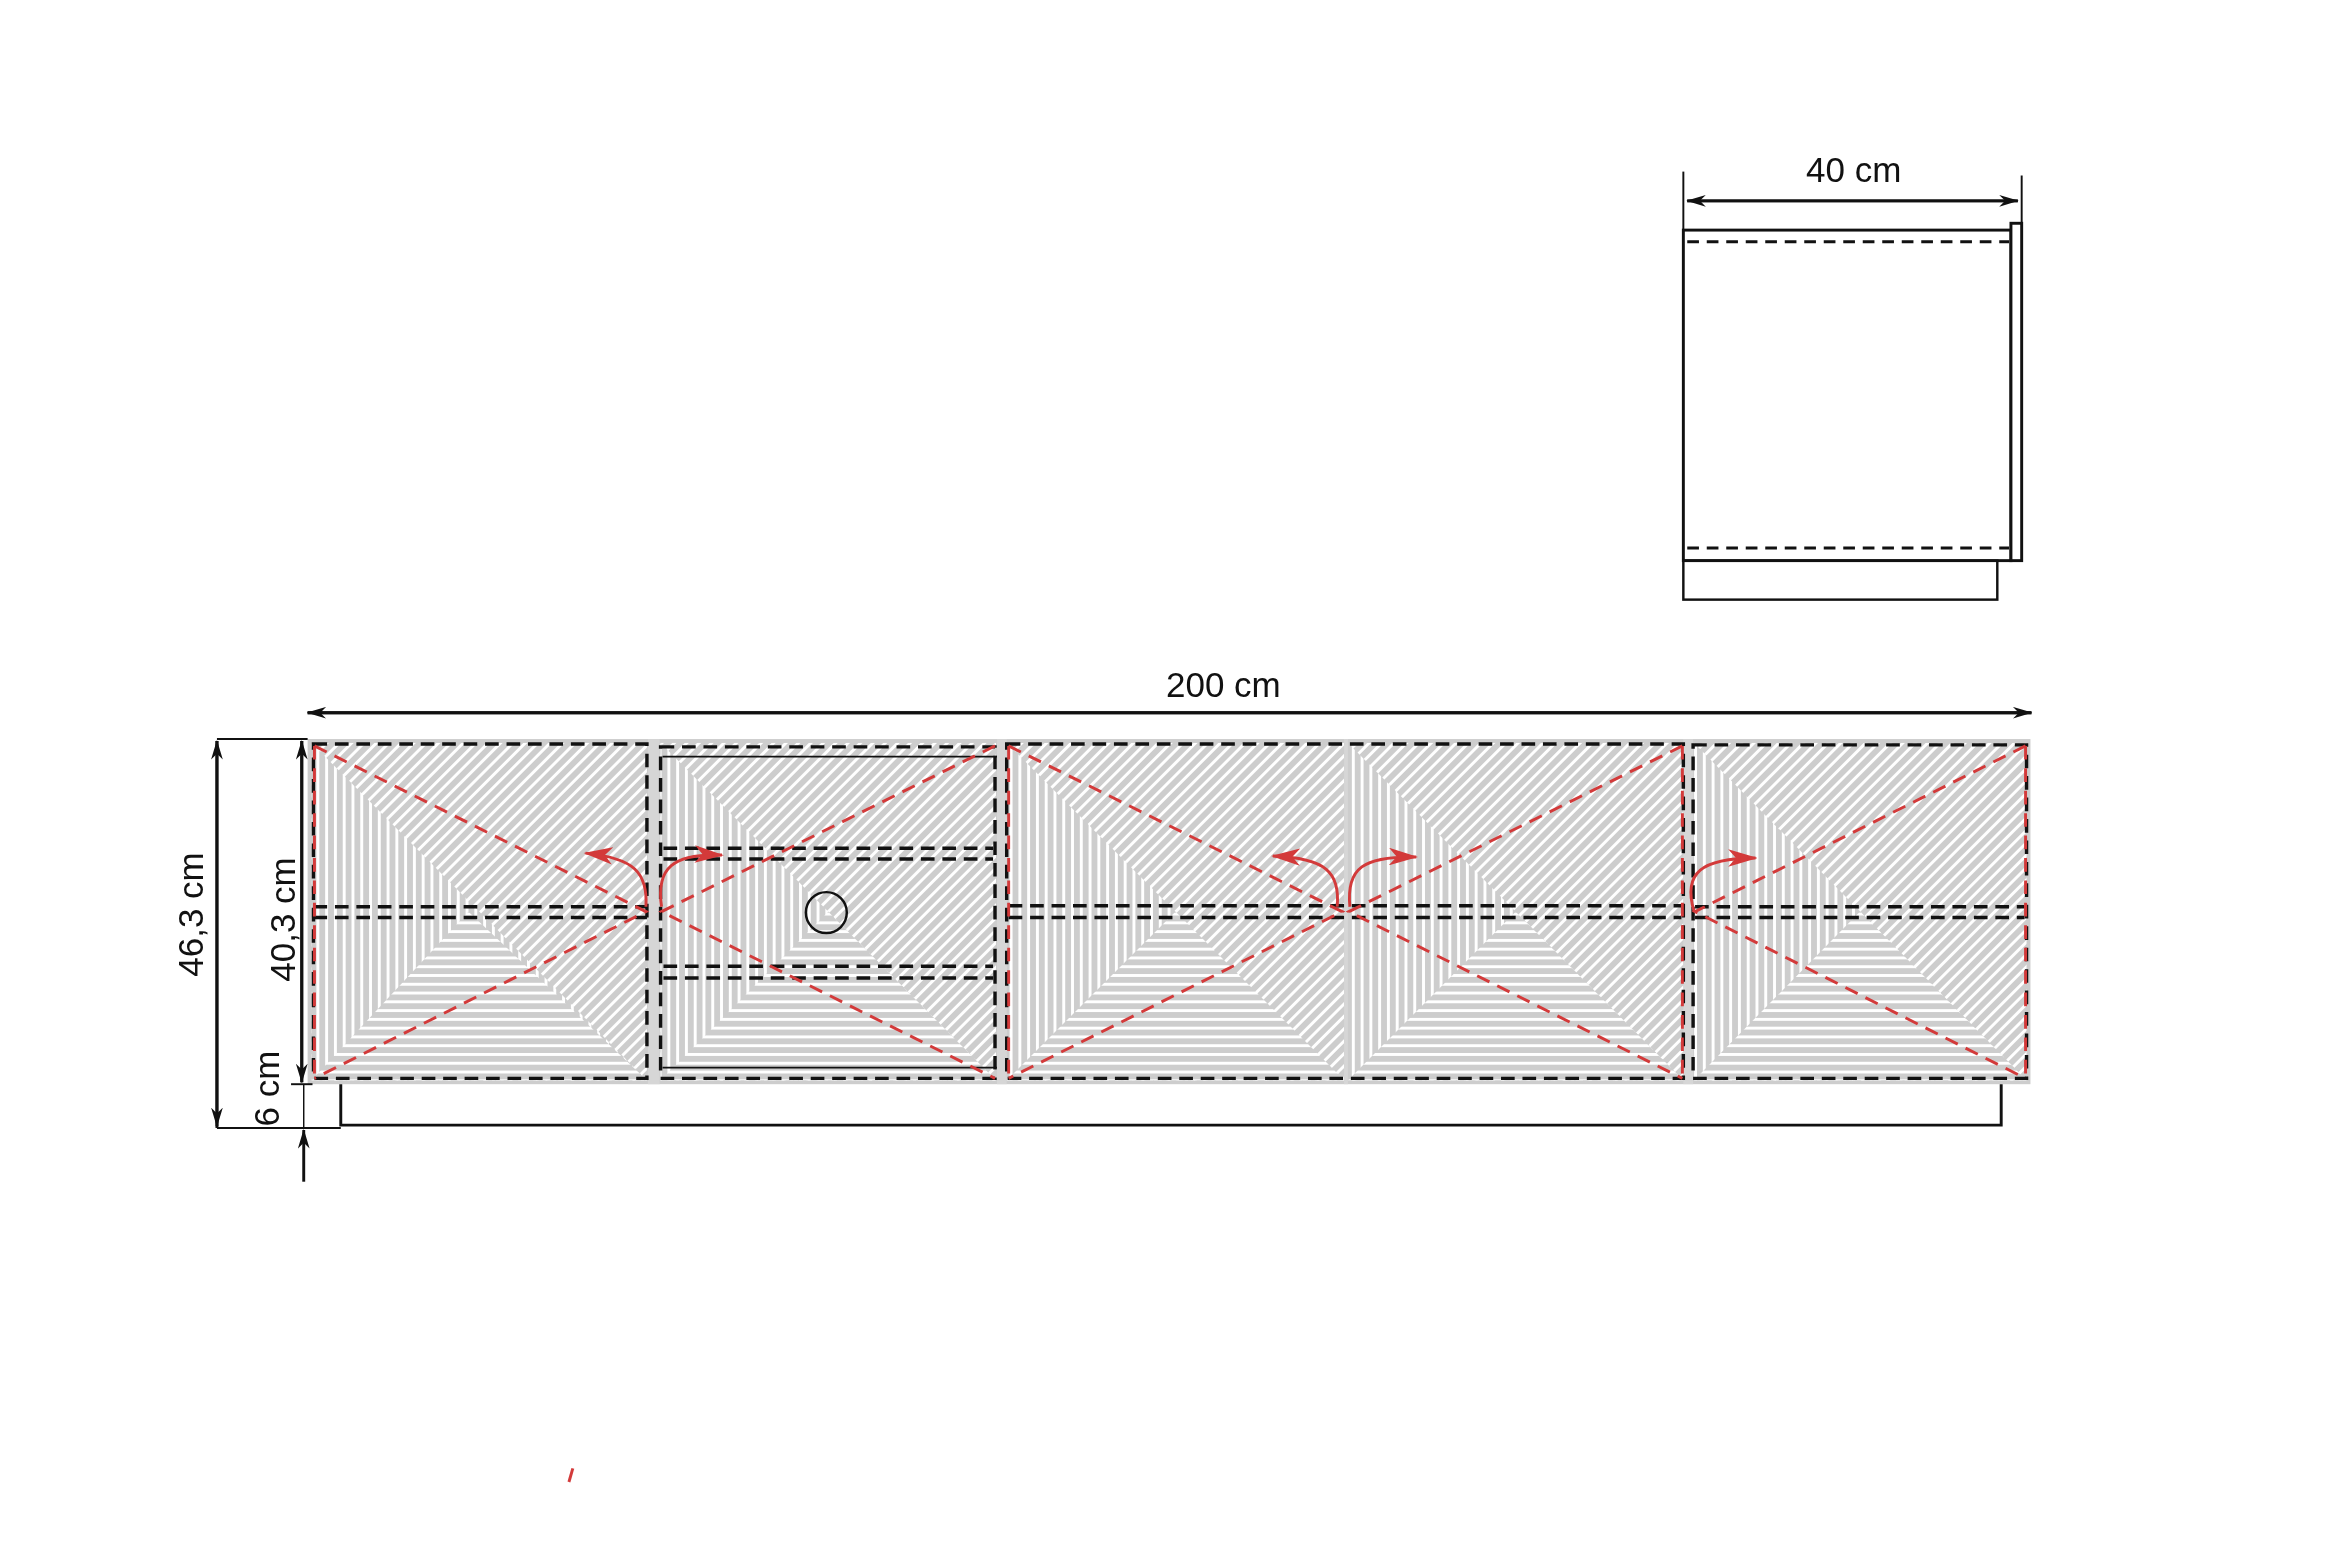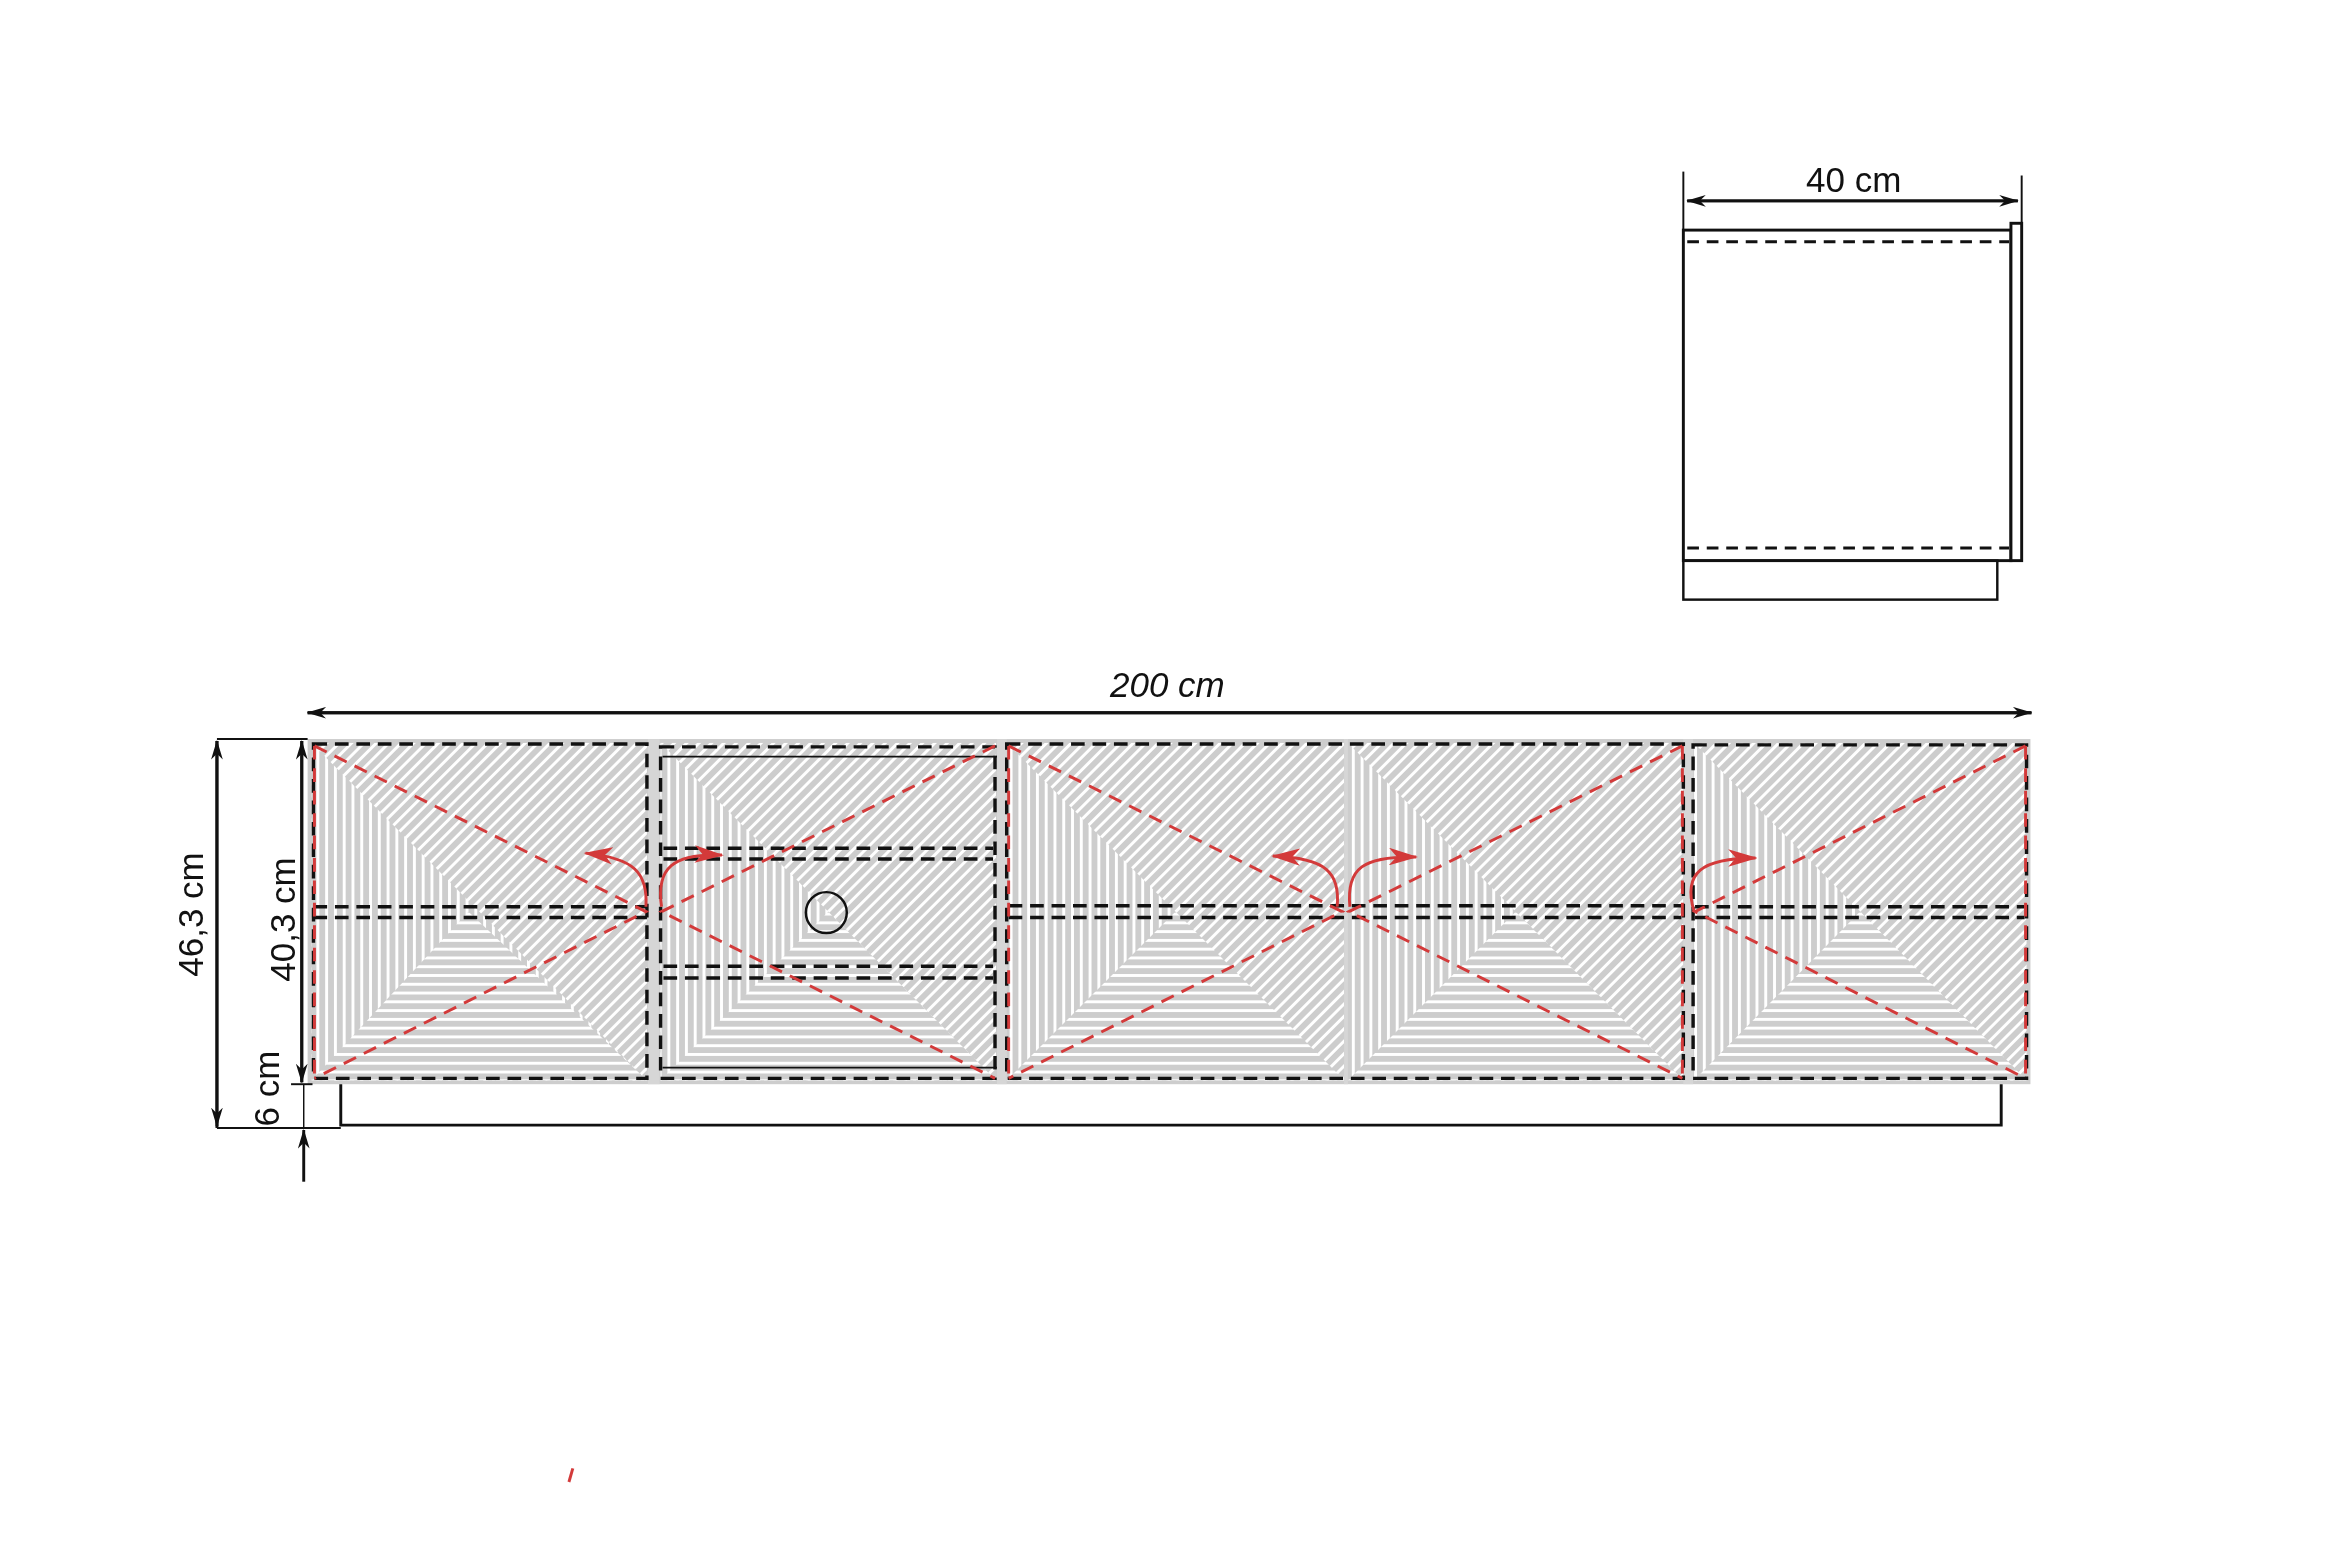--- a/index.html
+++ b/index.html
@@ -154,19 +154,19 @@
     <line x1="309" y1="1110" x2="309" y2="760" stroke="#111" stroke-width="3" marker-end="url(#ah)"></line>
     <line x1="309" y1="760" x2="309" y2="1110" stroke="#111" stroke-width="3" marker-end="url(#ah)"></line>
 
     <line x1="311" y1="1112" x2="311" y2="1157" stroke="#111" stroke-width="1.5"></line>
     <line x1="311" y1="1212" x2="311" y2="1159" stroke="#111" stroke-width="3" marker-end="url(#ah)"></line>
   </g>
 
   <line x1="583" y1="1520" x2="587" y2="1506" stroke="#d33a3a" stroke-width="3"></line>
 </svg>
 
-<div class="dim-label" style="left:1806px; top:162px;">40 cm</div>
-<div class="dim-label" style="left:1110px; top:667px;font-style:italic;">200 cm</div>
+<div class="dim-label" style="left:1806px; top:152px;">40 cm</div>
+<div class="dim-label" style="left:1166px; top:667px;">200 cm</div>
 
 <div class="dim-label rot" style="left:107px; top:897px; width:166px; text-align:center;">46,3 cm</div>
 <div class="dim-label rot" style="left:199px; top:902px; width:166px; text-align:center;">40,3 cm</div>
 <div class="dim-label rot" style="left:222px; top:1071px; width:88px; text-align:center;">6 cm</div>
 
 
 </body></html>

